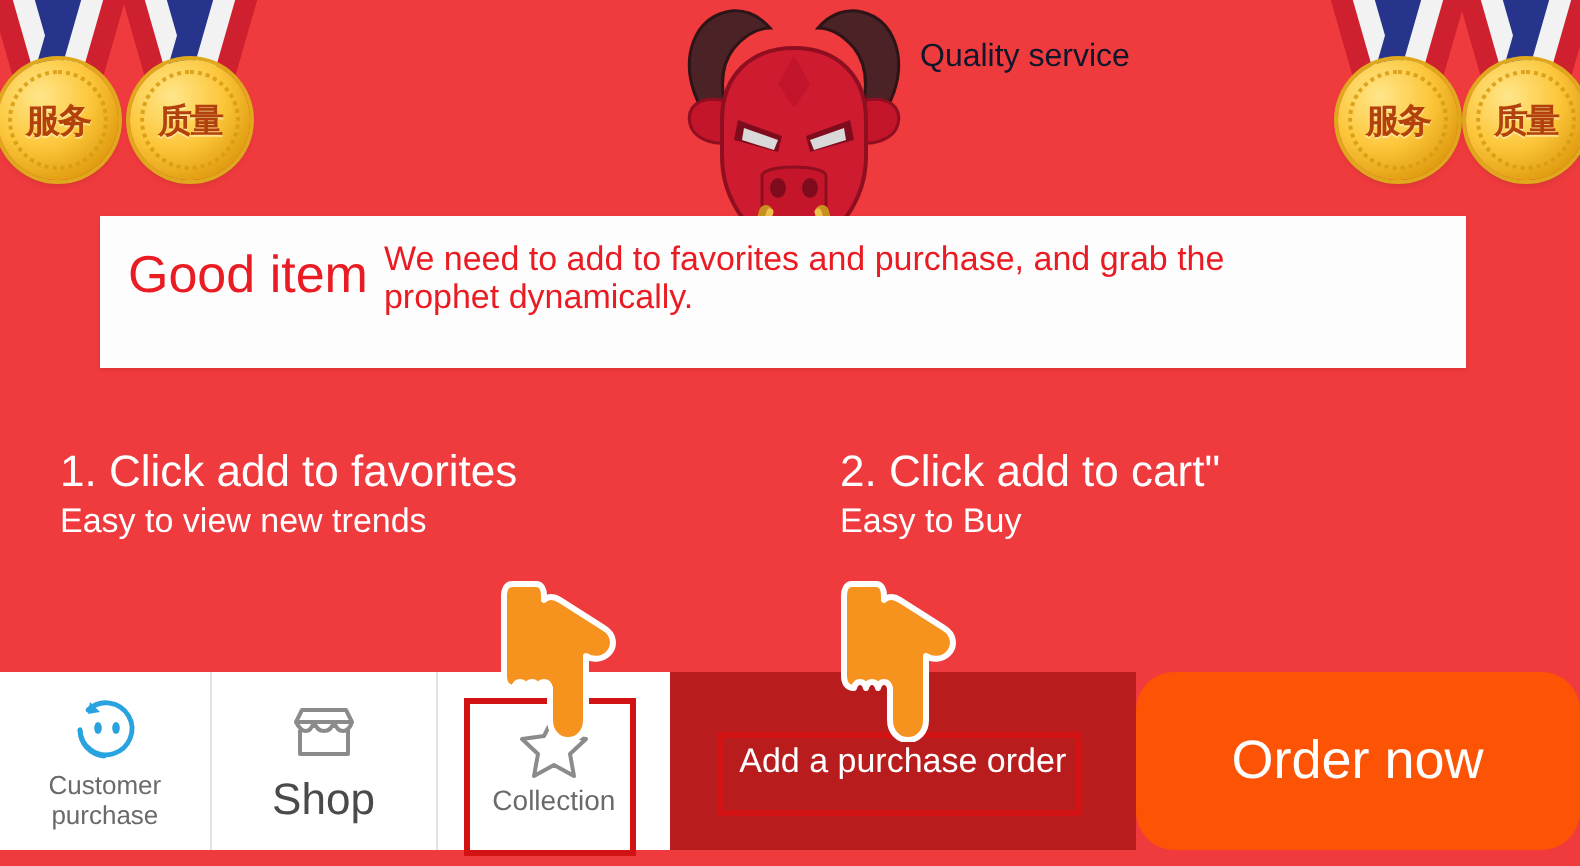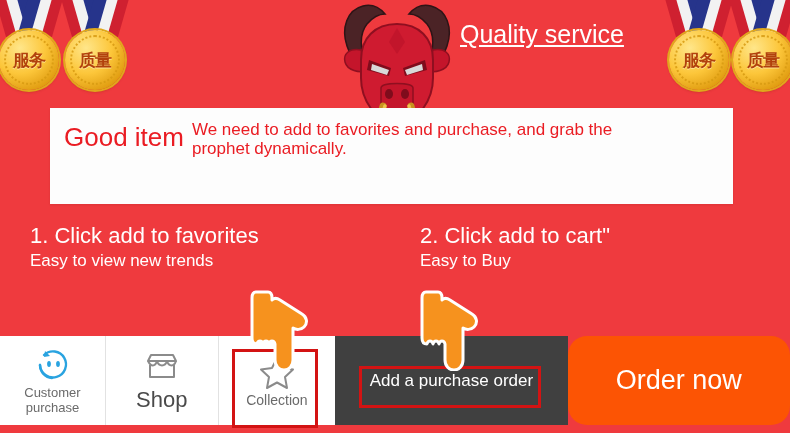--- a/index.html
+++ b/index.html
@@ -95,33 +95,32 @@
     width: 190px;
     color: #ffe000;
     font-size: 24px;
     line-height: 1.22;
     font-weight: normal;
   }
   .headline-right {
     position: absolute;
     left: 460px;
     top: 20px;
-    color: #ffffff;
-    font-size: 25px;
-    white-space: nowrap;
-    text-decoration: underline;
+    color: #0f172a;
+    font-size: 16px;
+    white-space: nowrap;
   }
 
   
   .banner {
     position: absolute;
     left: 50px;
     top: 108px;
     width: 683px;
-    height: 96px;
+    height: 76px;
     background: #fdfdfd;
     box-shadow: 0 1px 2px rgba(100,0,0,.12);
     overflow: hidden;
   }
   .banner-inner {
     position: absolute;
     left: 14px;
     top: 12px;
     right: -50px;
   }
@@ -186,21 +185,21 @@
     display: flex;
     flex-direction: column;
     align-items: center;
     justify-content: center;
     box-sizing: border-box;
   }
   .bb-cell + .bb-cell.white { border-left: 1px solid #e2e2e2; }
   .cell-cs  { width: 107px; }
   .cell-shop{ width: 115px; }
   .cell-col { width: 120px; }
-  .cell-add { width: 237px; background: #404040; }
+  .cell-add { width: 237px; background: #b91c1c; }
   .cell-order { width: 227px; background: #fc5404; border-radius: 19px; }
 
   .bb-icon {
     width: 38px;
     height: 38px;
     margin-bottom: 2px;
     display: block;
   }
   .bb-label {
     font-size: 14px;

